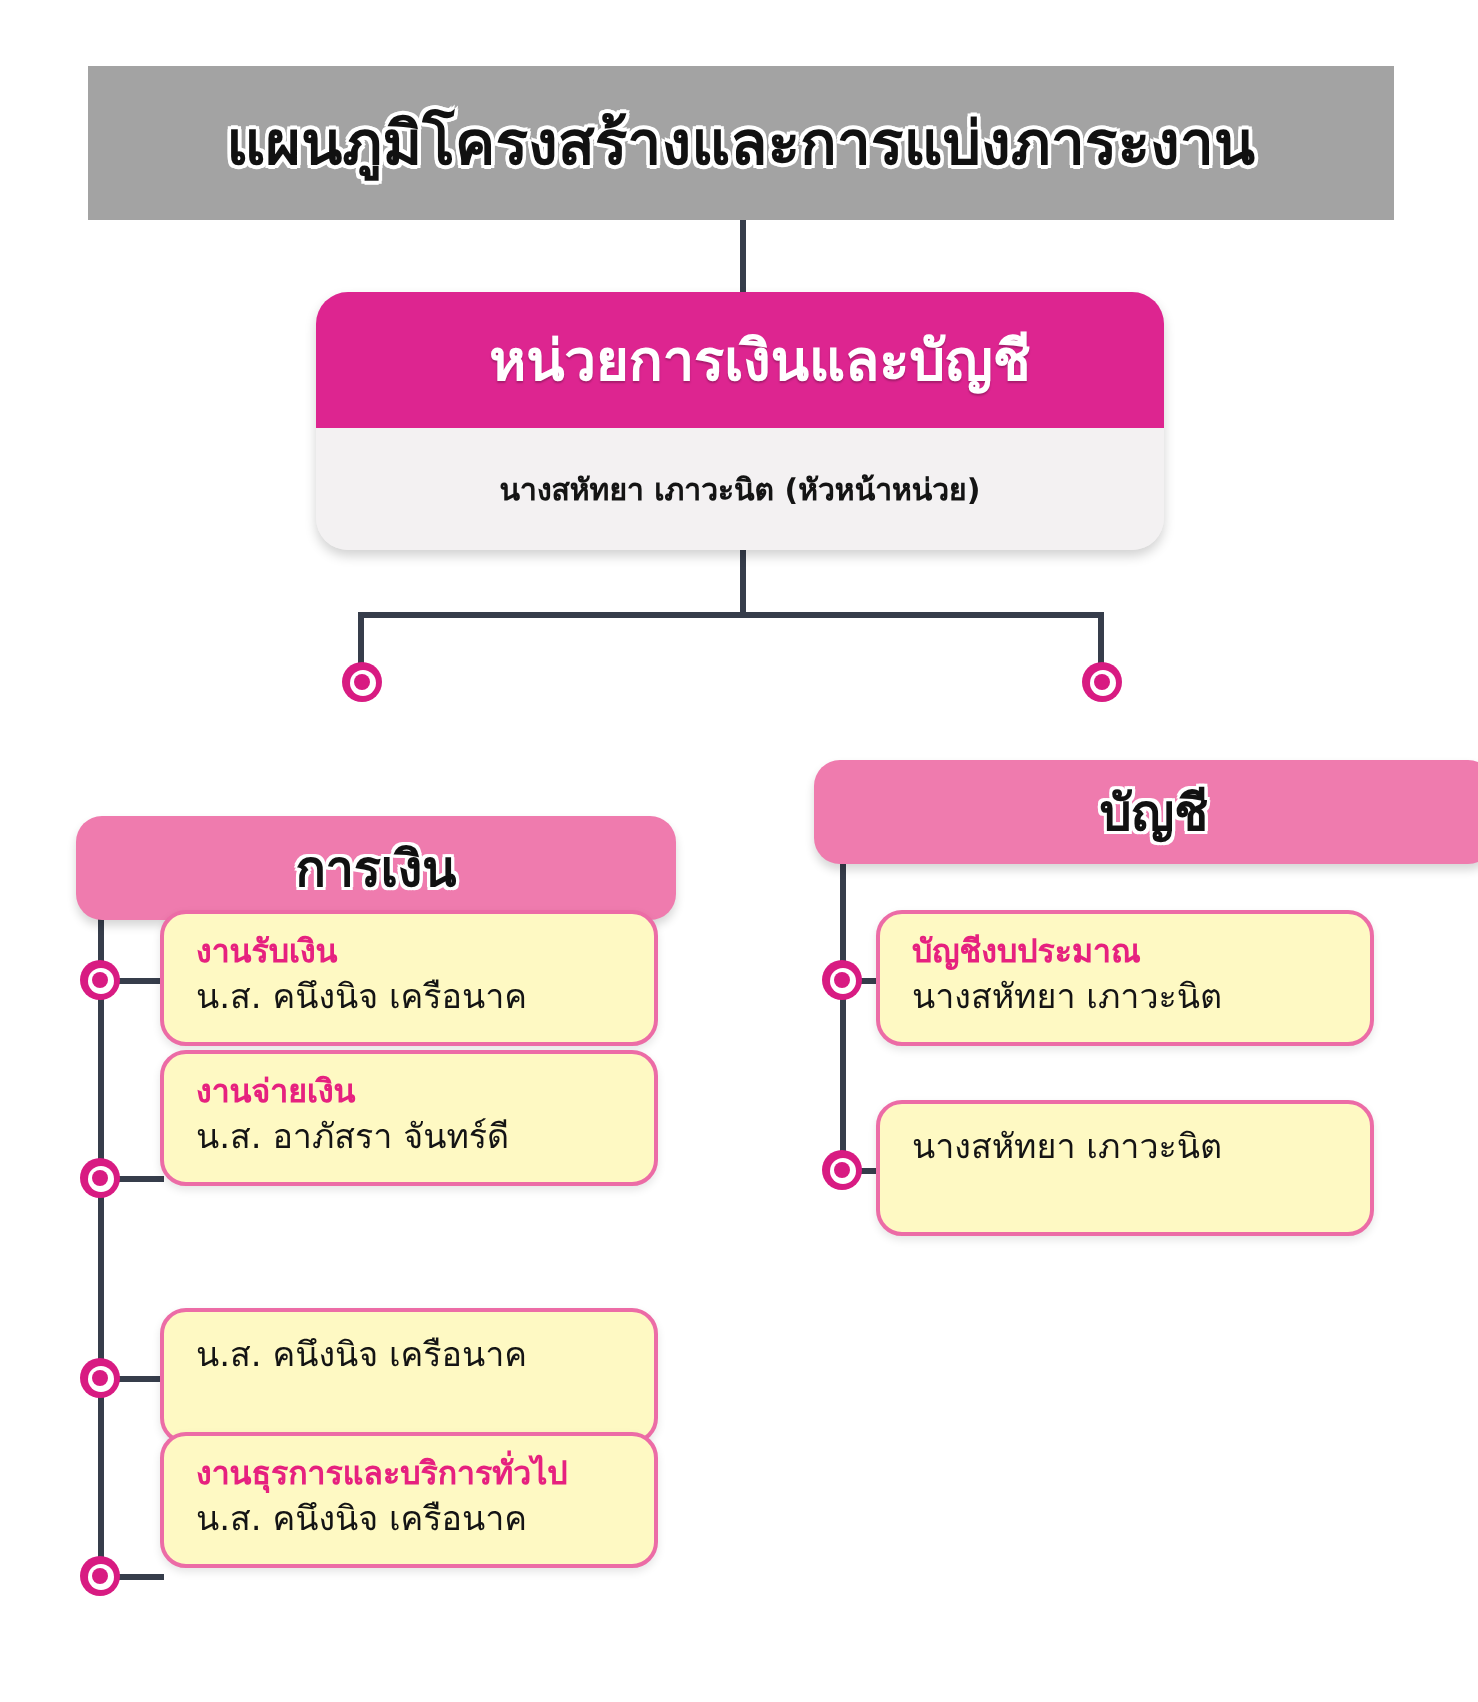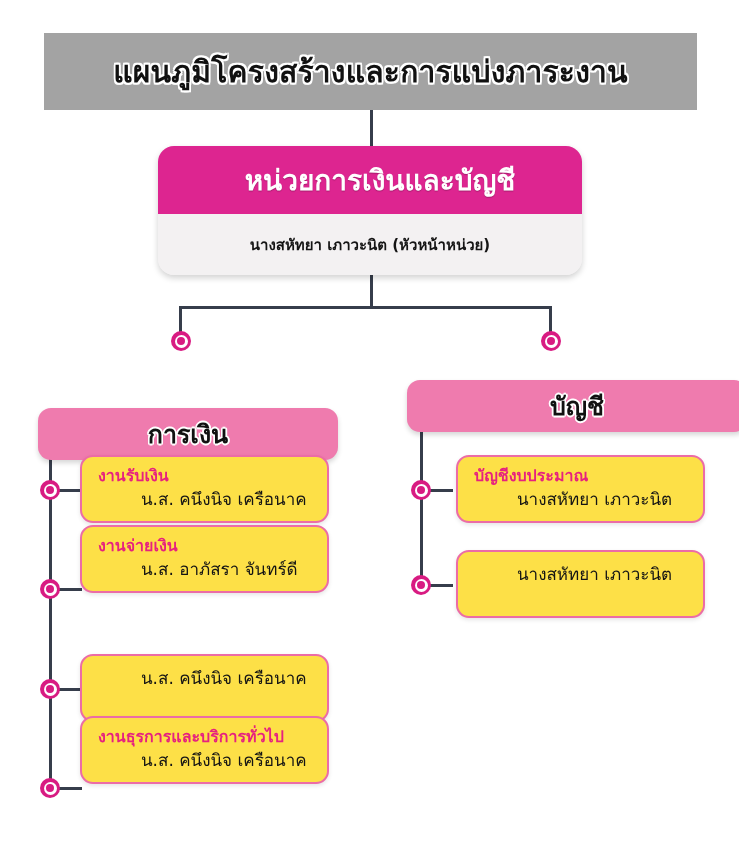--- a/index.html
+++ b/index.html
@@ -147,41 +147,40 @@
   }
   #branch-header-finance { left: 38px;  top: 364px; width: 300px; margin-top: 44px; }
   #branch-header-accounting { left: 407px; top: 364px; width: 340px; margin-top: 16px; }
 
   
   .leaf-card {
     position: absolute;
     box-sizing: border-box;
     border: 2px solid #ec6ca6;
     border-radius: 13px;
-    background: #fde047;
+    background: #fef9c3;
     padding: 9px 16px 10px 16px;
     box-shadow: 0 2px 4px rgba(0,0,0,.10);
   }
   .leaf-card .leaf-title {
     color: #e6217f;
     font-size: 16px;
     font-weight: bold;
     line-height: 1.25;
     white-space: nowrap;
   }
   .leaf-card .leaf-person {
     color: #141414;
     font-size: 17px;
     line-height: 1.3;
     margin-top: 2px;
     white-space: nowrap;
-    margin-left: 43px;
   }
   .leaf-left  { left: 80px;  width: 249px; height: 68px; }
-  .leaf-right { left: 456px; width: 249px; height: 68px; }
+  .leaf-right { left: 438px; width: 249px; height: 68px; }
 </style>
 </head>
 <body>
 
 <div id="chart">
 
   <div class="line v-line" style="left:370px; top:110px; height:38px;"></div>
 
   <div class="line v-line" style="left:370px; top:275px; height:33px;"></div>
 

